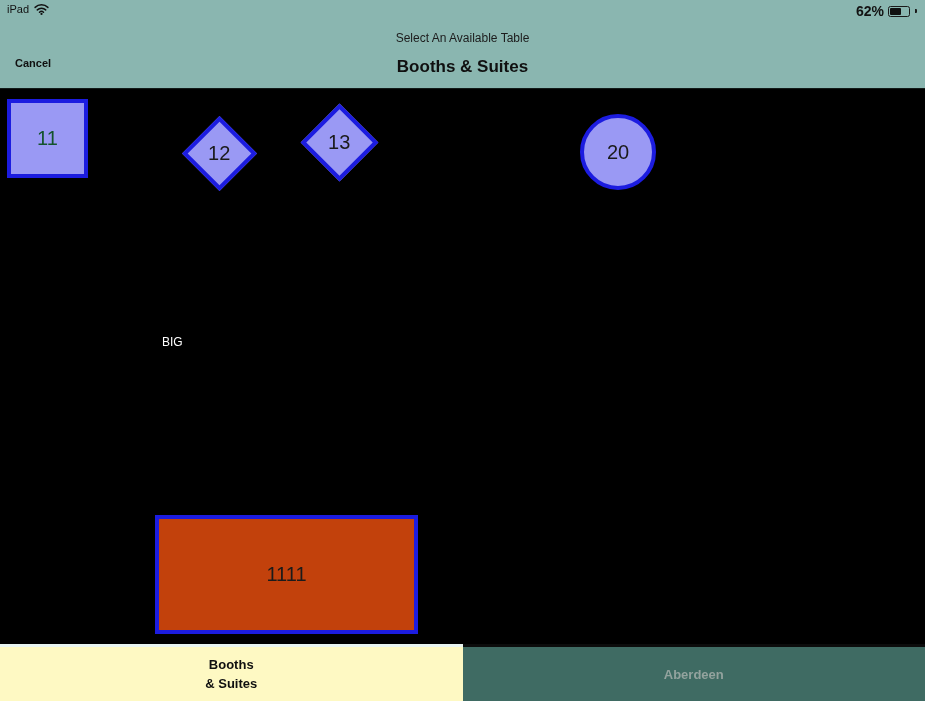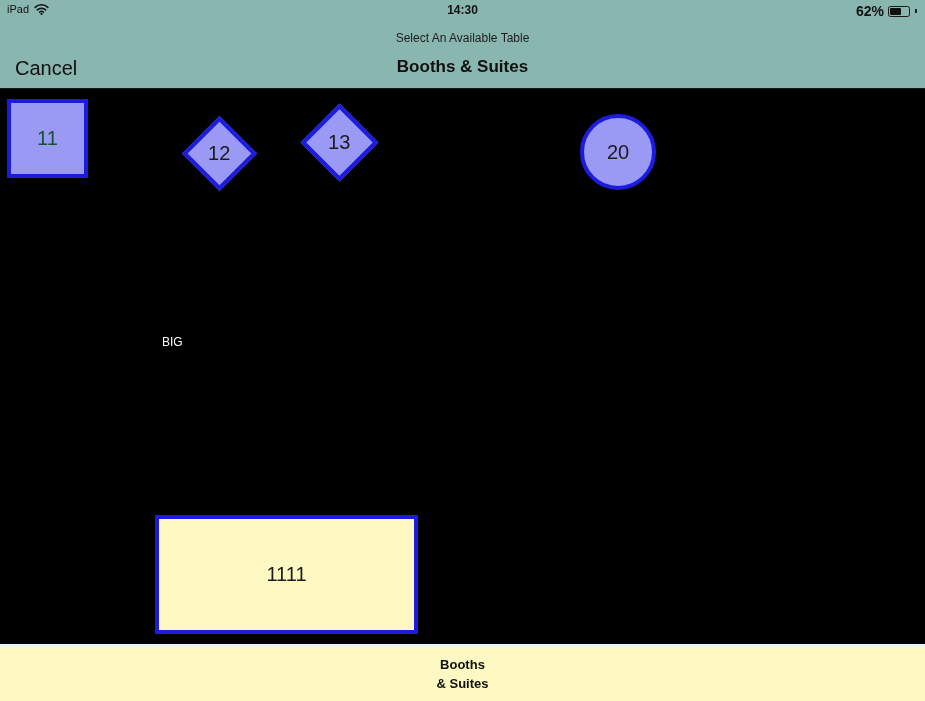--- a/index.html
+++ b/index.html
@@ -25,21 +25,21 @@
   .status-batt-pct{font-size:14px;font-weight:700;color:#121212;}
   .batt{position:relative;width:22px;height:11px;border:1px solid #1a1a1a;border-radius:2.5px;box-sizing:border-box;background:transparent;display:flex;align-items:center;padding:1px;}
   .batt-fill{height:7px;background:#111;border-radius:1px;}
   .batt-cap{width:2px;height:4px;background:#1a1a1a;border-radius:0 1px 1px 0;margin-left:1px;}
   .subtitle{
     position:absolute;top:31px;left:0;width:100%;text-align:center;
     font-size:12px;color:#1c1c1c;
   }
   .nav-cancel{
     position:absolute;top:57px;left:15px;
-    font-size:20px;font-weight:400;color:#101010;cursor:pointer;
+    font-size:11px;font-weight:700;color:#101010;cursor:pointer;
     background:none;border:none;padding:0;font-family:inherit;
   }
   .nav-title{
     position:absolute;top:57px;left:0;width:100%;text-align:center;
     font-size:17px;font-weight:700;color:#101010;
   }
   
   .canvas{
     position:absolute;top:89px;left:0;width:925px;height:555px;background:#000;
   }
@@ -80,21 +80,20 @@
       <span class="status-device">iPad</span>
       <span class="wifi-icon">
         <svg width="15" height="11" viewBox="0 0 15 11">
           <path d="M1.1 3.4 A9.2 9.2 0 0 1 13.9 3.4" fill="none" stroke="#121212" stroke-width="1.5" stroke-linecap="round"></path>
           <path d="M3.3 5.9 A6.0 6.0 0 0 1 11.7 5.9" fill="none" stroke="#121212" stroke-width="1.5" stroke-linecap="round"></path>
           <path d="M5.5 8.2 A3.0 3.0 0 0 1 9.5 8.2" fill="none" stroke="#121212" stroke-width="1.5" stroke-linecap="round"></path>
           <circle cx="7.5" cy="9.9" r="1.1" fill="#121212"></circle>
         </svg>
       </span>
     </div>
-    <div class="status-time">14:30</div>
     <div class="status-right">
       <span class="status-batt-pct">62%</span>
       <span class="batt">
           <span class="batt-fill" id="batt-fill" style="width: 11px;"></span>
         </span>
       <span class="batt-cap"></span>
     </div>
     <div class="subtitle">Select An Available Table</div>
     <button class="nav-cancel">Cancel</button>
     <div class="nav-title">Booths &amp; Suites</div>
@@ -106,24 +105,25 @@
       </div>
       <div class="table diamond" style="left: 192.5px; top: 37.5px; height: 53px; width: 53px; background: rgb(154, 153, 244); border-color: rgb(28, 28, 224);">
         <span class="table-label" style="color: rgb(27, 27, 27);">12</span>
       </div>
       <div class="table diamond" style="left: 311.5px; top: 25.5px; height: 55px; width: 55px; background: rgb(154, 153, 244); border-color: rgb(28, 28, 224);">
         <span class="table-label" style="color: rgb(27, 27, 27);">13</span>
       </div>
       <div class="table circle" style="left: 580px; top: 25px; height: 76px; width: 76px; background: rgb(154, 153, 244); border-color: rgb(28, 28, 224);">
         <span class="table-label" style="color: rgb(27, 27, 27);">20</span>
       </div>
-      <div class="table rect" style="left: 155px; top: 426px; width: 263px; height: 119px; background: #fef9c3; border-color: rgb(28, 28, 224);">
+      <div class="table rect" style="left: 155px; top: 426px; width: 263px; height: 119px; background: #c2410c; border-color: rgb(28, 28, 224);">
         <span class="table-label" style="color: rgb(27, 27, 27);">1111</span>
       </div>
       <span class="floor-label" style="left: 162px; top: 246px; color: rgb(255, 255, 255);">BIG</span>
     </div>
 
   <div class="tabbar">
     <button class="tab tab-active">Booths
 &amp; Suites</button>
+    <button class="tab tab-inactive">Aberdeen</button>
   </div>
 
 </div>
 
 </body></html>

